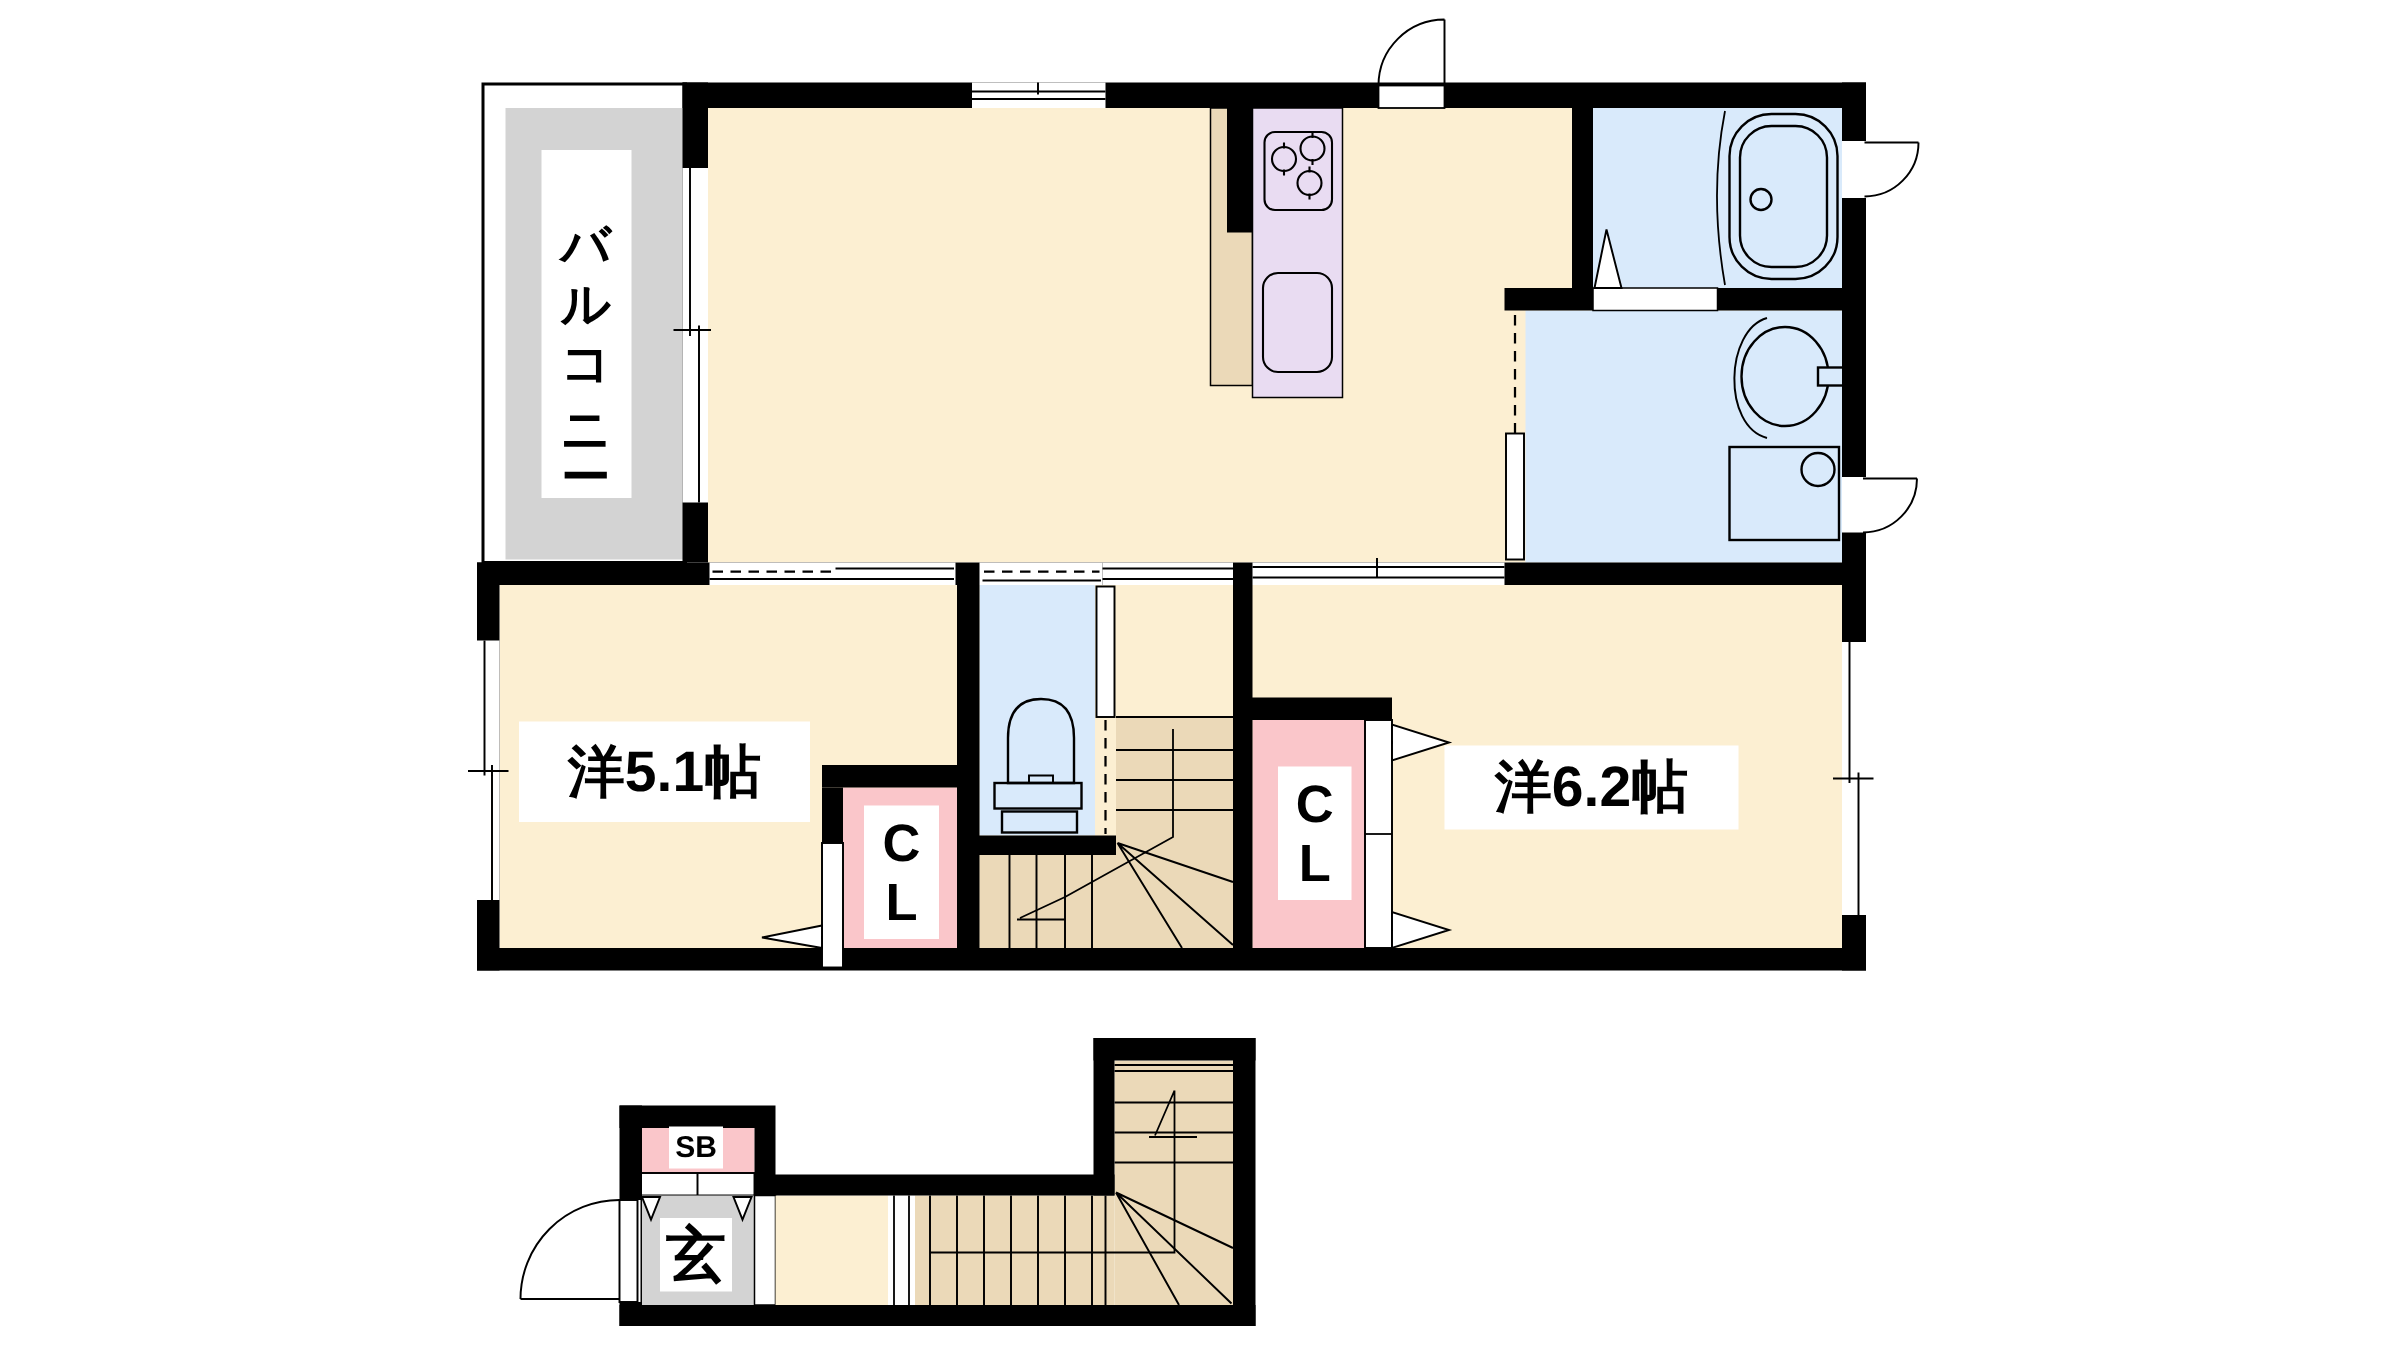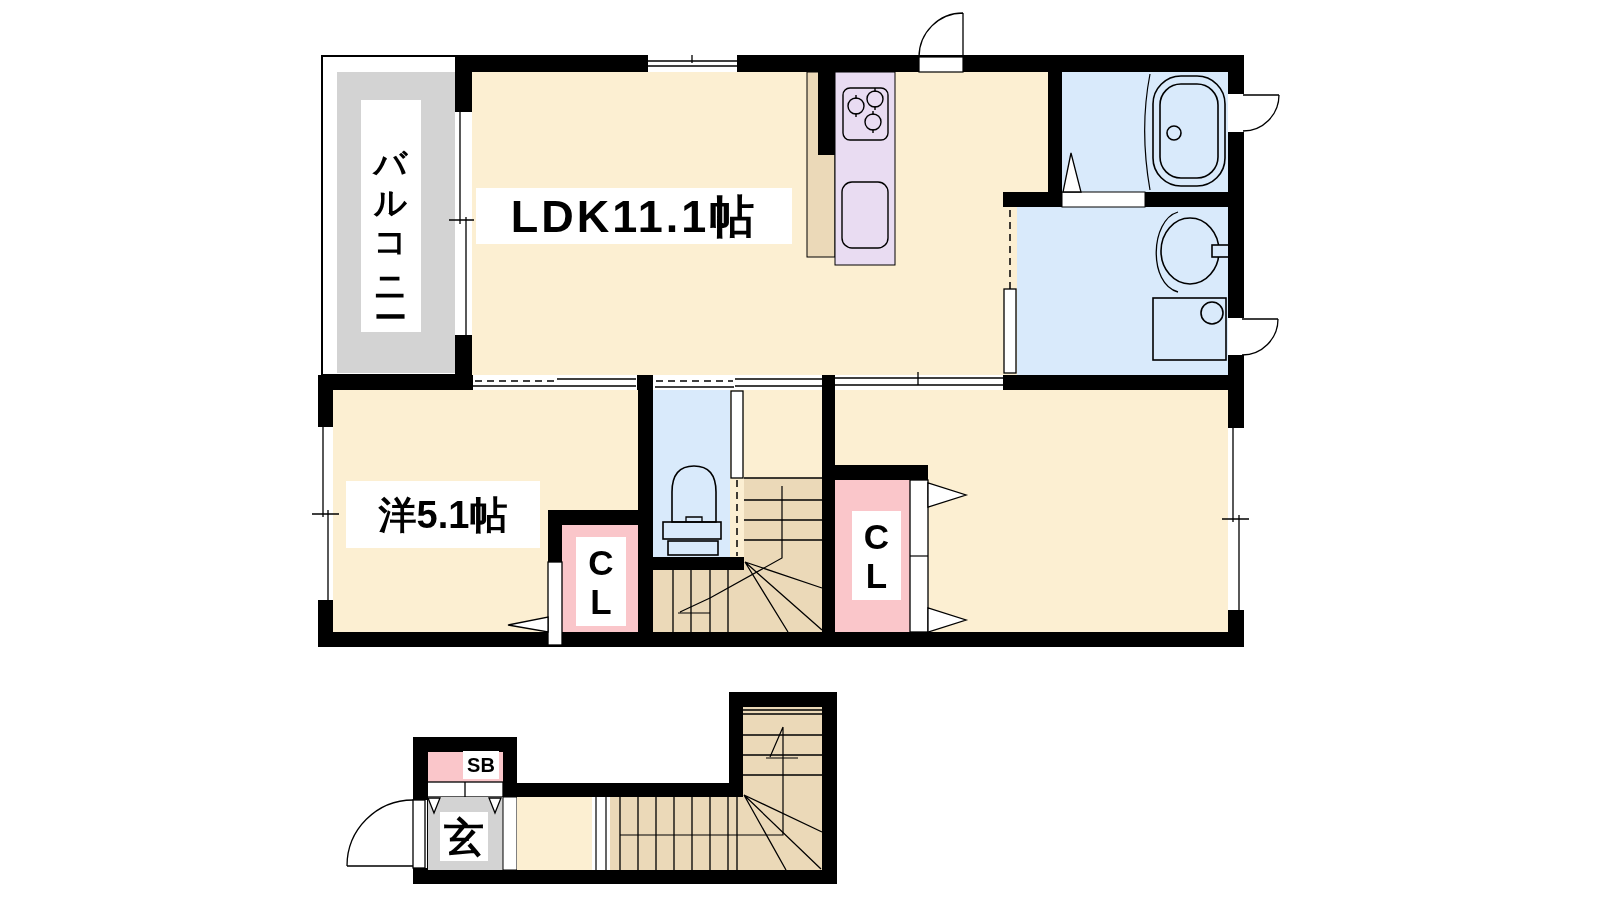--- a/index.html
+++ b/index.html
@@ -217,25 +217,25 @@
     <g>
       <rect x="413" y="800" width="14" height="68" fill="#fff"></rect>
       <rect x="413" y="800" width="12" height="68" fill="#fff" stroke="#000" stroke-width="1.3"></rect>
       <path d="M413,800 A66,66 0 0 0 347,866 M347,866 H413" stroke="#000" stroke-width="1.3" fill="none"></path>
     </g>
   </g>
 </svg>
 
 <div class="lbl vert" style="left:361px;top:100px;width:60px;height:232px;font-size:33px;letter-spacing:6px;">バルコニー</div>
 
-<div class="lbl" style="left:476px;top:188px;width:316px;height:56px;font-size:45px;letter-spacing:3px;">LDK11.1帖</div>
 
 <div class="lbl" style="left:346px;top:481px;width:194px;height:67px;font-size:38px;">洋5.1帖</div>
 
+<div class="lbl" style="left:963px;top:497px;width:196px;height:56px;font-size:38px;">洋6.2帖</div>
 
 <div class="lbl vert" style="left:576px;top:537px;width:50px;height:89px;font-size:35px;">CL</div>
 
 <div class="lbl vert" style="left:852px;top:511px;width:49px;height:89px;font-size:35px;">CL</div>
 
-<div class="lbl" style="left:446px;top:751px;width:36px;height:28px;font-size:20px;margin-left:17px;">SB</div>
+<div class="lbl" style="left:446px;top:751px;width:36px;height:28px;font-size:20px;">SB</div>
 
 <div class="lbl" style="left:440px;top:812px;width:48px;height:49px;font-size:40px;">玄</div>
 </div>
 
 </body></html>

